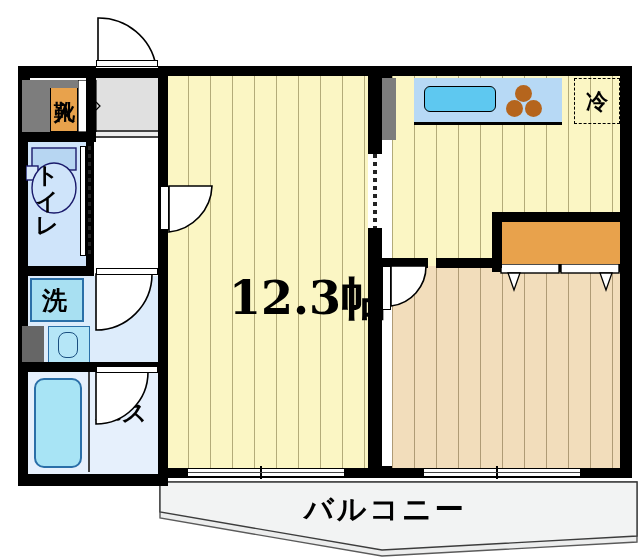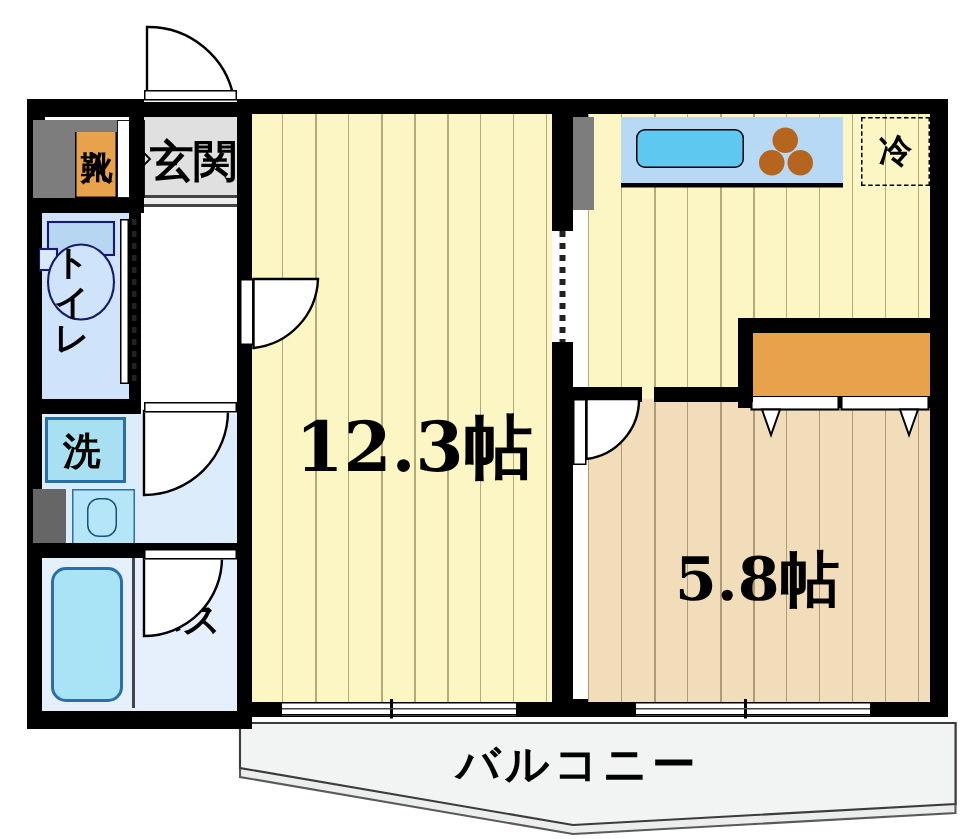--- a/index.html
+++ b/index.html
@@ -56,21 +56,21 @@
   .lbl{
     position:absolute;
     color:#000;
     font-weight:700;
     line-height:1;
     white-space:nowrap;
     font-family:"DejaVu Serif","Liberation Serif",serif;
     text-align:center;
   }
   .lbl-ldk{font-size:52px;letter-spacing:1px;}
-  .lbl-ldk2{font-size:46px;}
+  .lbl-ldk2{font-size:46px;margin-left:32px;}
   .lbl-room{font-size:40px;}
   .lbl-room2{font-size:40px;}
   .lbl-cl{font-size:31px;letter-spacing:2px;}
   .lbl-genkan{font-size:29px;}
   .lbl-kutsu{font-size:21px;line-height:0.98;writing-mode:vertical-rl;}
   .lbl-toilet{font-size:23px;writing-mode:vertical-rl;line-height:1.02;}
   .lbl-sen{font-size:25px;}
   .lbl-bath{font-size:25px;}
   .lbl-rei{font-size:22px;}
   .lbl-balcony{font-size:29px;letter-spacing:3px;}
@@ -116,21 +116,20 @@
   <div class="abs burner" style="left:525px;top:100px;width:17px;height:17px;"></div>
 
   <div class="abs ln" style="left:414px;top:122px;width:148px;height:3px;"></div>
 
   <div class="abs dash-box" style="left:574px;top:78px;width:46px;height:46px;"></div>
   <div class="lbl lbl-rei" style="left:586px;top:90px;">冷</div>
 
   <div class="abs fill-gray" style="left:382px;top:78px;width:14px;height:62px;"></div>
 
   <div class="abs floor-room" style="left:392px;top:266px;width:228px;height:202px;"></div>
-  <div class="lbl lbl-room2" style="left:450px;top:367px;">5.8帖</div>
 
   <div class="abs wall" style="left:492px;top:212px;width:10px;height:60px;"></div>
   <div class="abs wall" style="left:492px;top:212px;width:130px;height:10px;"></div>
   <div class="abs fill-orange" style="left:502px;top:222px;width:118px;height:42px;"></div>
   <div class="abs wall" style="left:492px;top:264px;width:130px;height:8px;"></div>
 
   <svg class="abs" style="left:500px;top:264px;width:122px;height:28px;" viewBox="0 0 122 28">
     <rect x="1" y="0" width="58" height="9" fill="#fff" stroke="#000" stroke-width="1.4"></rect>
     <rect x="61" y="0" width="58" height="9" fill="#fff" stroke="#000" stroke-width="1.4"></rect>
     <polygon points="8,9 20,9 14,26" fill="#fff" stroke="#000" stroke-width="1.3"></polygon>
@@ -145,21 +144,20 @@
   <div class="abs wall" style="left:382px;top:258px;width:46px;height:10px;"></div>
   <div class="abs wall" style="left:436px;top:258px;width:66px;height:10px;"></div>
 
   <div class="abs doorleaf" style="left:382px;top:266px;width:9px;height:44px;"></div>
   <svg class="abs" style="left:382px;top:262px;width:52px;height:52px;" viewBox="0 0 52 52">
     <path d="M9 4 L44 4 A40 40 0 0 1 9 44 Z" fill="#ffffff" stroke="#000" stroke-width="1.6"></path>
   </svg>
 
   <div class="abs floor-genkan2" style="left:96px;top:78px;width:72px;height:58px;"></div>
   <div class="abs floor-genkan" style="left:96px;top:78px;width:72px;height:52px;"></div>
-  <div class="lbl lbl-genkan" style="left:100px;top:93px;">玄関</div>
 
   <div class="abs thinline" style="left:96px;top:130px;width:72px;height:2px;"></div>
   <div class="abs thinline" style="left:96px;top:136px;width:72px;height:2px;"></div>
 
   <div class="abs fill-orange" style="left:50px;top:80px;width:28px;height:52px;border:1px solid #000;"></div>
   <div class="lbl lbl-kutsu" style="left:54px;top:84px;">靴入</div>
 
   <div class="abs fill-gray" style="left:22px;top:80px;width:28px;height:52px;"></div>
   <div class="abs fill-gray" style="left:22px;top:80px;width:56px;height:8px;"></div>
 

